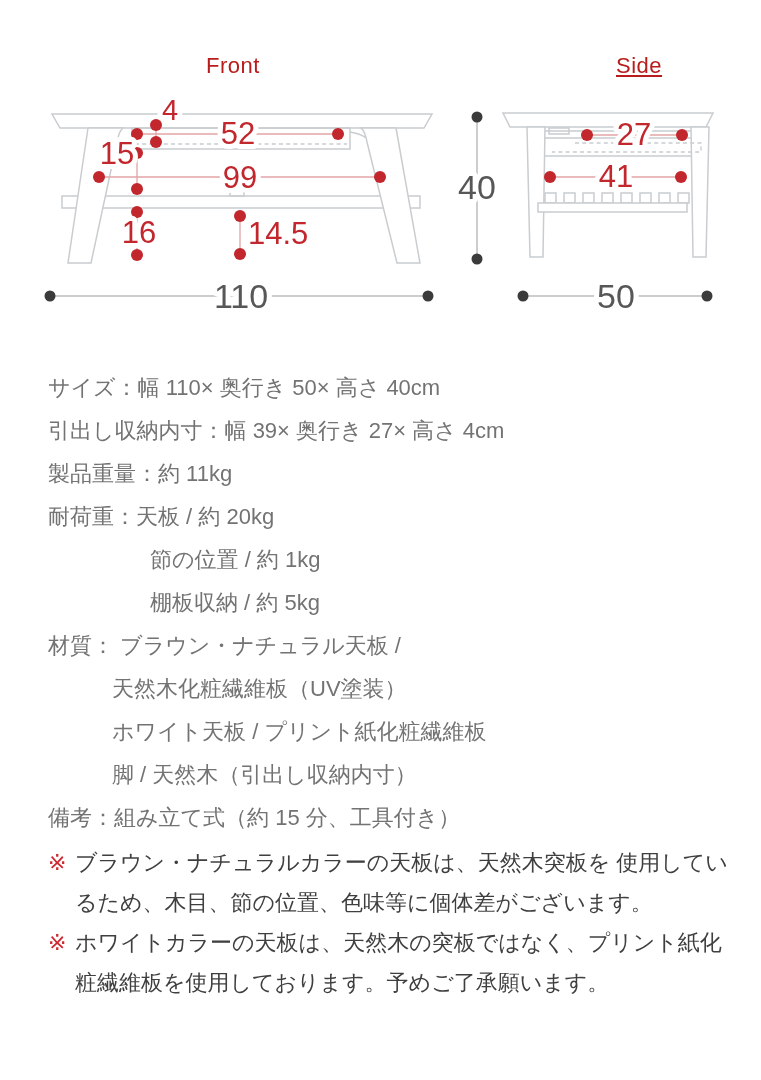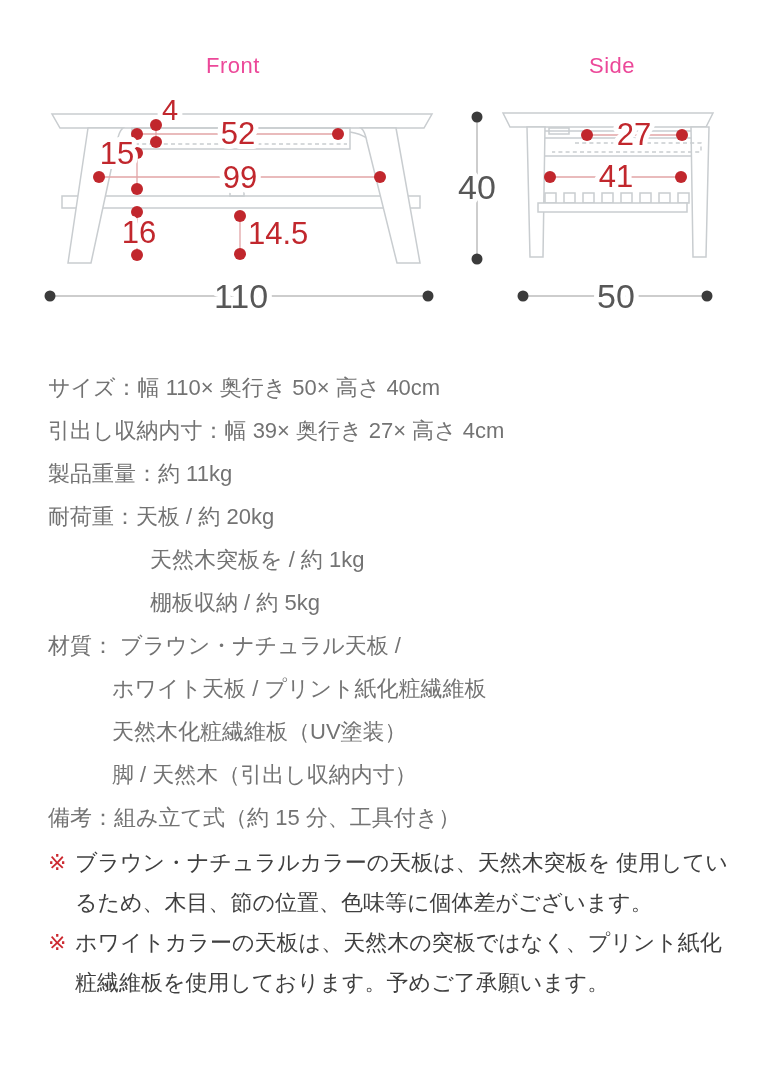--- a/index.html
+++ b/index.html
@@ -7,24 +7,24 @@
     width:761px;height:1080px;overflow:hidden;
     font-family:"Liberation Sans","DejaVu Sans",sans-serif;
     color:#3f3f3f;
     -webkit-font-smoothing:antialiased;
   }
   .page{position:relative;width:761px;height:1080px;background:#fff;}
 
   
   .diagram{position:relative;width:761px;height:330px;}
   .view-title{
-    position:absolute;top:53px;font-size:22px;letter-spacing:.5px;color:#ec4899;
+    position:absolute;top:53px;font-size:22px;letter-spacing:.5px;color:#b91c1c;
   }
   .view-title.front{left:206px;}
-  .view-title.side{left:589px;}
+  .view-title.side{left:616px;text-decoration:underline;}
 
   svg{display:block;}
   .st{fill:none;stroke:#c9cdd0;stroke-width:1.5;}
   .stf{fill:#ffffff;stroke:#c9cdd0;stroke-width:1.5;}
   .dash{fill:none;stroke:#c9cdd0;stroke-width:1.4;stroke-dasharray:4 3.2;}
   .rl{stroke:#e2a4a6;stroke-width:1.3;}
   .gl{stroke:#bcbcbc;stroke-width:1.5;}
   .red-dot{fill:#c1272d;}
   .dark-dot{fill:#3b3b3b;}
   .dim-num{
@@ -156,25 +156,25 @@
         <text class="dim-num gray-num" x="616" y="308" text-anchor="middle">50</text>
       </g>
     </svg>
   </div>
 
   <div class="specs">
     <p>サイズ：幅 110× 奥行き 50× 高さ 40cm</p>
     <p>引出し収納内寸：幅 39× 奥行き 27× 高さ 4cm</p>
     <p>製品重量：約 11kg</p>
     <p>耐荷重：天板 / 約 20kg</p>
-    <p class="ind-a">天然木突板を / 約 1kg</p>
+    <p class="ind-a">節の位置 / 約 1kg</p>
     <p class="ind-a">棚板収納 / 約 5kg</p>
     <p>材質： ブラウン・ナチュラル天板 /</p>
+    <p class="ind-b">天然木化粧繊維板（UV塗装）</p>
     <p class="ind-b">ホワイト天板 / プリント紙化粧繊維板</p>
-    <p class="ind-b">天然木化粧繊維板（UV塗装）</p>
     <p class="ind-b">脚 / 天然木（引出し収納内寸）</p>
     <p>備考：組み立て式（約 15 分、工具付き）</p>
   </div>
 
   <div class="notes">
     <p class="note">
       <span class="mark">※</span>
       <span class="txt">ブラウン・ナチュラルカラーの天板は、天然木突板を 使用しているため、木目、節の位置、色味等に個体差がございます。</span>
     </p>
     <p class="note">

